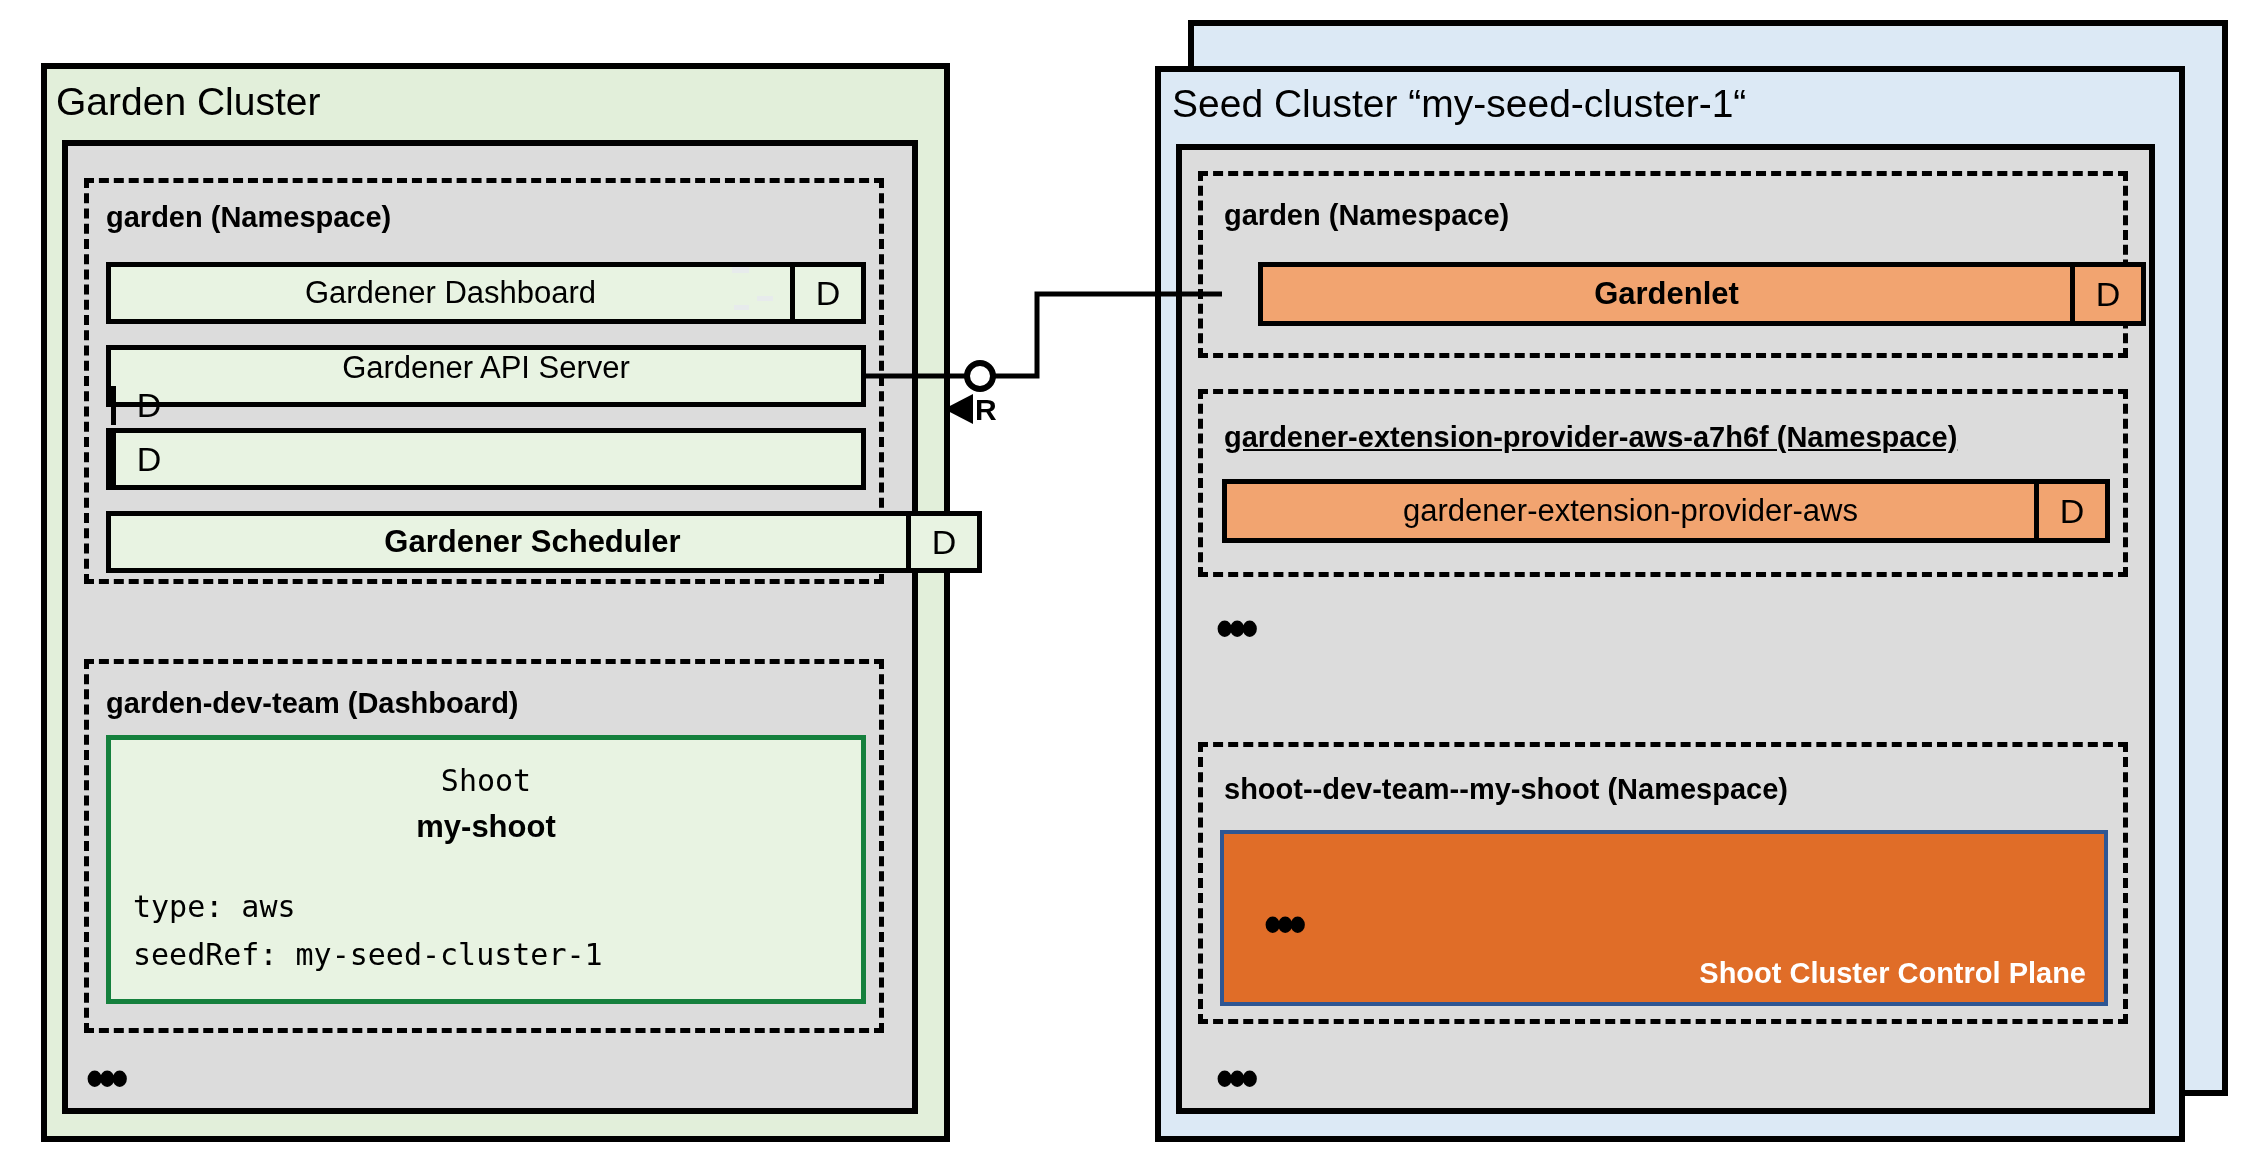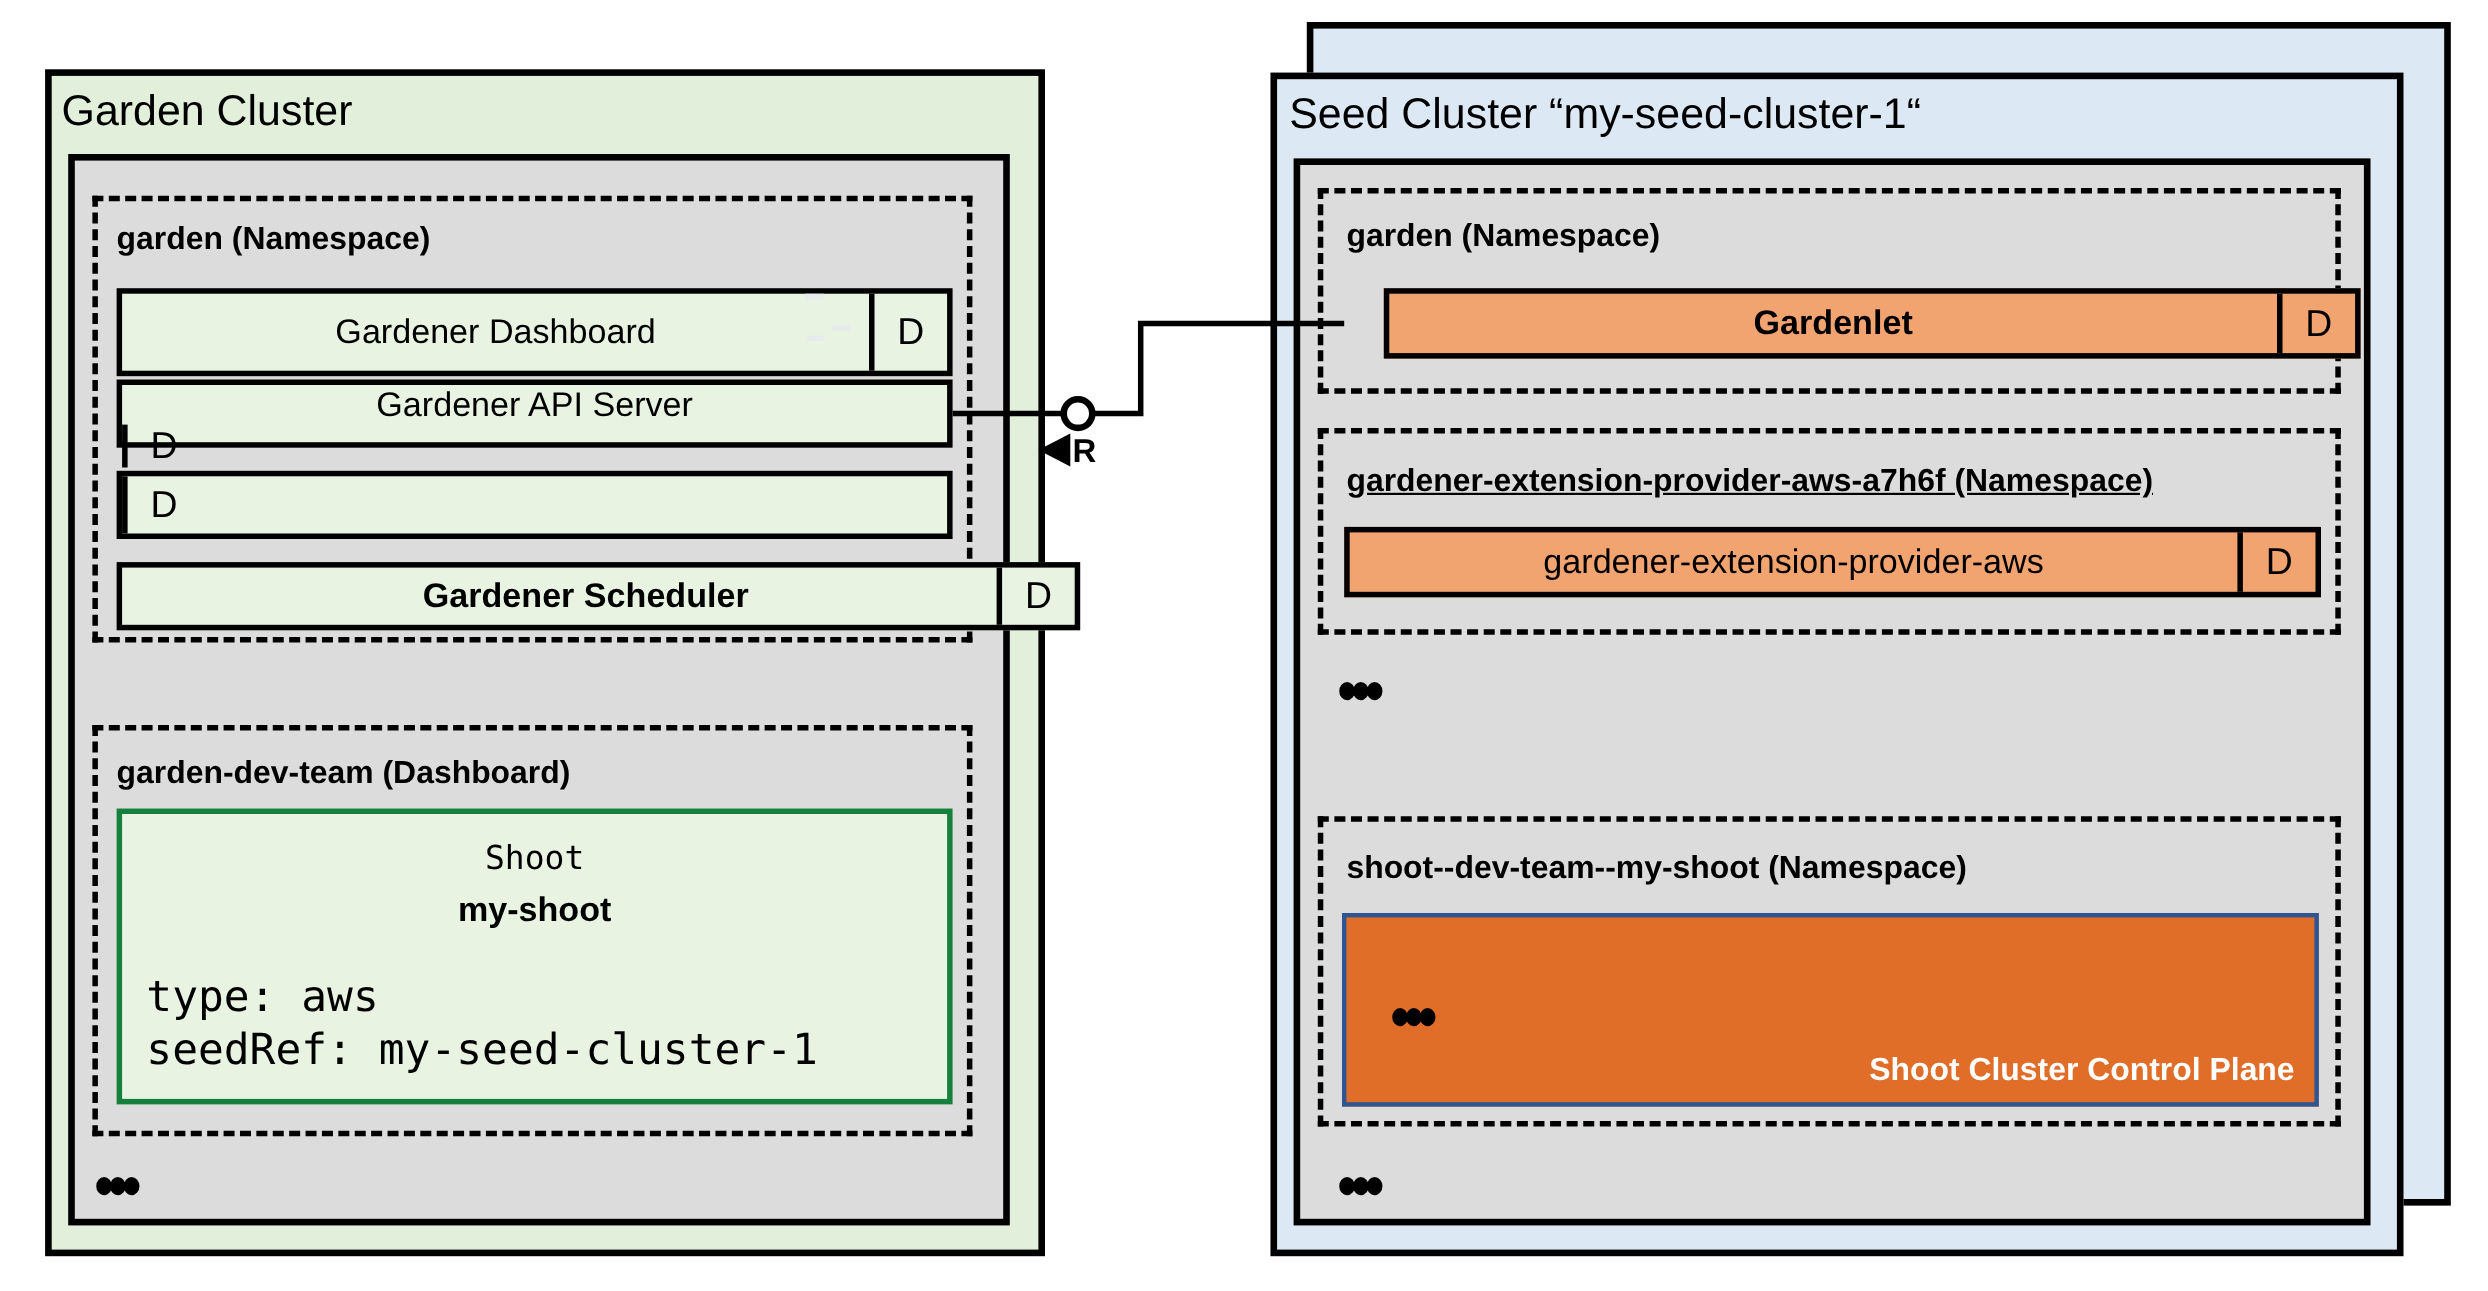--- a/index.html
+++ b/index.html
@@ -27,21 +27,21 @@
     width:66px;border-left:5px solid #000;display:flex;align-items:center;justify-content:center;
     font-size:34px;font-weight:400;
   }
   .shoot-card{
     background:var(--green-row);border:5px solid #15803d;
     display:flex;flex-direction:column;
   }
   .mono{font-family:"DejaVu Sans Mono",monospace;}
   .shoot-kind{font-size:30px;text-align:center;margin-top:18px;line-height:46px;}
   .shoot-name{font-size:31px;font-weight:700;text-align:center;line-height:46px;}
-  .shoot-spec{margin-top:auto;margin-left:22px;margin-bottom:20px;font-size:39px;line-height:48px;}
+  .shoot-spec{margin-top:auto;margin-left:22px;margin-bottom:20px;font-size:30px;line-height:48px;}
   .dots{
     font-size:50px;font-weight:700;letter-spacing:-5px;line-height:40px;
     transform:scaleY(1.15);transform-origin:left center;white-space:nowrap;
   }
   .control-plane{
     background:var(--orange-deep);border:4px solid var(--control-border);
   }
   .cp-label{
     position:absolute;right:18px;bottom:12px;color:#fff;font-size:29px;font-weight:700;white-space:nowrap;
   }
@@ -86,21 +86,21 @@
   <div class="abs dots" style="left:1216px;top:1058px;">•••</div>
 
   <div class="abs cluster green" style="left:41px;top:63px;width:909px;height:1079px;"></div>
   <div class="abs cluster-title" style="left:56px;top:80px;">Garden Cluster</div>
 
   <div class="abs graybox" style="left:62px;top:140px;width:856px;height:974px;"></div>
 
   <div class="abs nsbox" style="left:84px;top:178px;width:800px;height:406px;"></div>
   <div class="abs ns-label" style="left:106px;top:200px;">garden (Namespace)</div>
 
-  <div class="abs comp-row" style="left:106px;top:262px;width:760px;height:80px;justify-content:center;">
+  <div class="abs comp-row" style="left:106px;top:262px;width:760px;height:62px;justify-content:center;">
     <span class="row-label">Gardener Dashboard</span>
     <span class="d-cell">D</span>
   </div>
 
   <div class="abs ghost" style="left:732px;top:267px;width:17px;height:6px;"></div>
   <div class="abs ghost" style="left:757px;top:296px;width:16px;height:5px;"></div>
   <div class="abs ghost" style="left:734px;top:305px;width:15px;height:5px;"></div>
 
   <div class="abs comp-row" style="left:106px;top:345px;width:760px;height:62px;flex-direction:column;">
     <span class="row-label">Gardener API Server</span>

